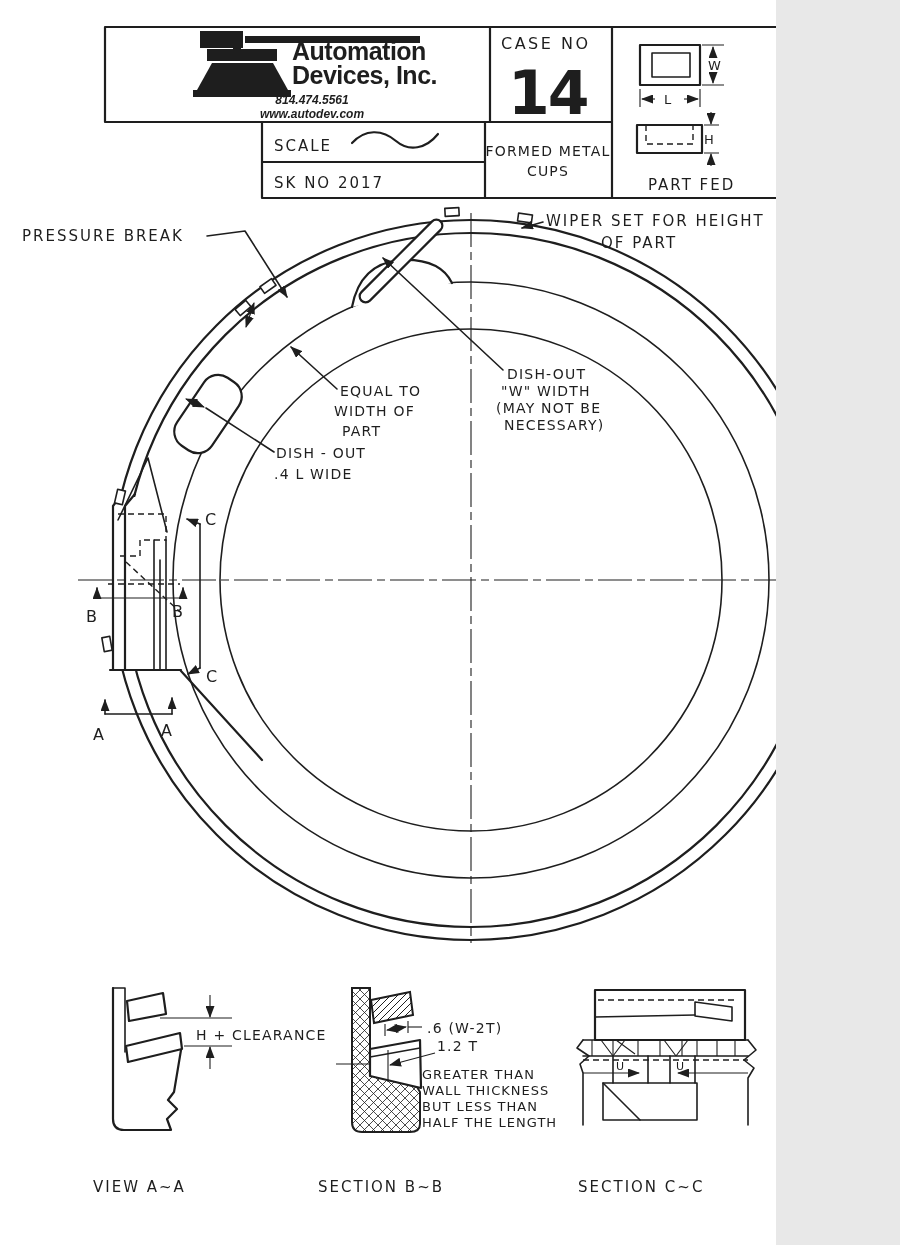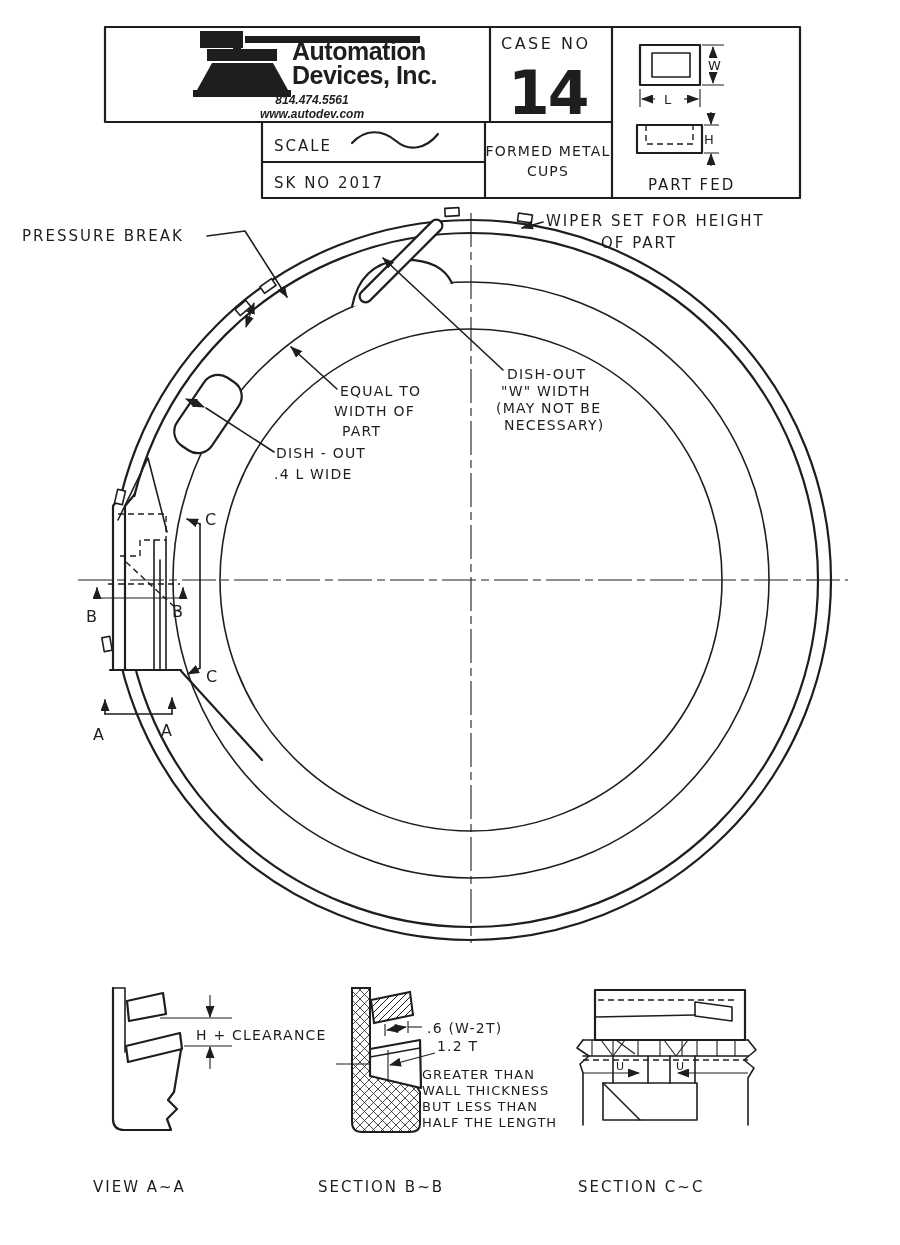--- a/index.html
+++ b/index.html
@@ -1,16 +1,16 @@
 <!DOCTYPE html>
 <html><head>
 <meta charset="utf-8">
 <style>
   html,body{margin:0;padding:0;background:#e8e8e8;}
-  .page{position:relative;width:900px;height:1245px;background:#ffffff;overflow:hidden;
+  .page{position:relative;width:776px;height:1245px;background:#ffffff;overflow:hidden;
         font-family:"DejaVu Sans",sans-serif;}
   svg{position:absolute;inset:0;}
   
   .ln{stroke:#1e1e1e;fill:none;stroke-width:1.6;stroke-linecap:round;stroke-linejoin:round;}
   .ln2{stroke:#1e1e1e;fill:none;stroke-width:2.2;stroke-linecap:round;stroke-linejoin:round;}
   .thin{stroke:#1e1e1e;fill:none;stroke-width:1.1;}
   .cl{stroke:#1e1e1e;fill:none;stroke-width:1.1;stroke-dasharray:34 5 8 5;}
   .dash{stroke:#1e1e1e;fill:none;stroke-width:1.4;stroke-dasharray:6 4;}
   .fillw{fill:#ffffff;}
   .solid{fill:#1e1e1e;stroke:none;}

